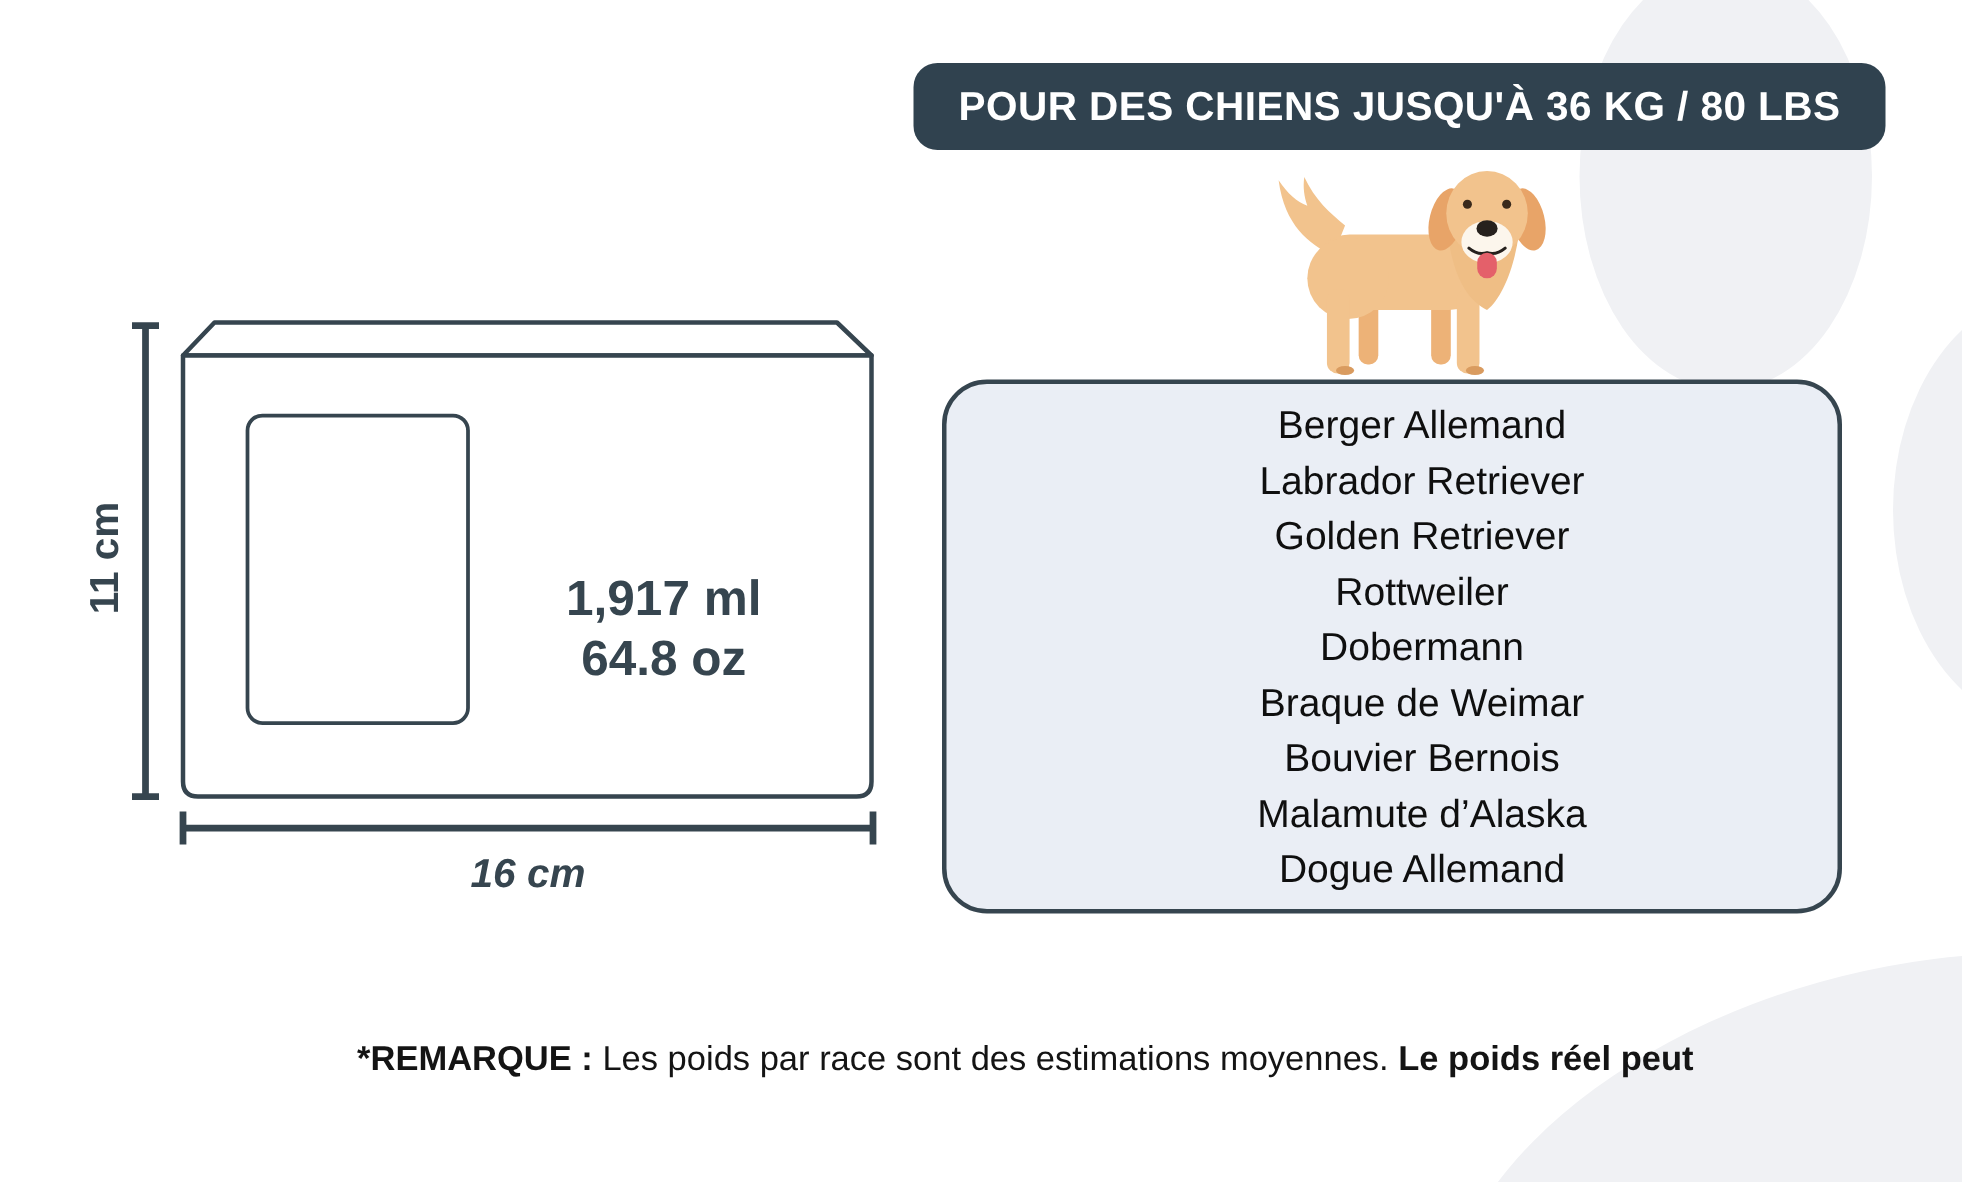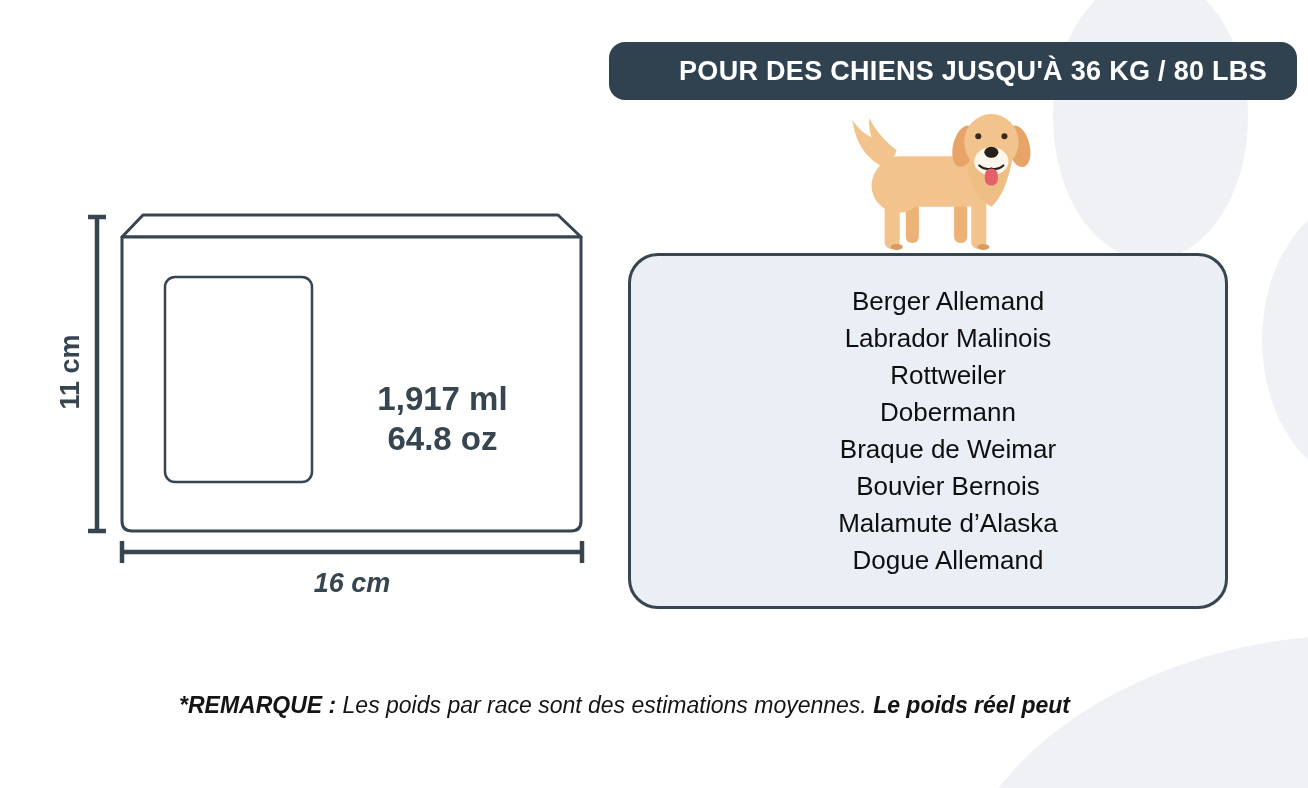--- a/index.html
+++ b/index.html
@@ -15,21 +15,20 @@
   .paw-toe-1{left:1053px;top:-25px;width:195px;height:285px;}
   .paw-toe-2{left:1262px;top:195px;width:210px;height:290px;}
   .paw-pad{left:955px;top:645px;width:640px;height:390px;transform:rotate(-14deg);}
   
   .banner{
     position:absolute;left:609px;top:42px;width:648px;height:58px;
     background:#30424F;border-radius:16px;
     display:flex;align-items:center;justify-content:center;
     color:#ffffff;font-weight:700;font-size:27px;letter-spacing:.3px;
     white-space:nowrap;
-    padding-left:40px;
   }
   
   .dog{position:absolute;left:838px;top:106px;width:202px;height:146px;}
   
   .breeds-panel{
     position:absolute;left:628px;top:253px;width:600px;height:356px;
     background:#EAEEF5;border:3.5px solid #36454F;border-radius:30px;
     box-sizing:border-box;
     display:flex;flex-direction:column;justify-content:center;align-items:center;padding-left:40px;
   }
@@ -44,21 +43,21 @@
     font-size:33px;line-height:40px;white-space:nowrap;margin-top:42px;
   }
   .dim-label{
     position:absolute;color:#36454F;font-weight:700;font-size:27px;white-space:nowrap;
   }
   .dim-label-height{left:70px;top:372px;transform:translate(-50%,-50%) rotate(-90deg);}
   .dim-label-width{left:352px;top:583px;transform:translate(-50%,-50%);font-style:italic;}
   
   .note{
     position:absolute;left:179px;top:688px;width:950px;
-    text-align:left;font-style:italic;font-size:23px;line-height:35px;color:#141414;
+    text-align:right;font-size:23px;line-height:35px;color:#141414;
   }
   .note .bold{font-weight:700;}
 </style>
 </head>
 <body>
 
 <div class="page">
 
   <div class="paw-shape paw-toe-1"></div>
   <div class="paw-shape paw-toe-2"></div>
@@ -93,21 +92,22 @@
     <ellipse cx="152" cy="55" rx="17" ry="14" fill="#FCF6EC"></ellipse>
     <ellipse cx="152" cy="46" rx="7" ry="5.5" fill="#26211D"></ellipse>
     <path d="M140,59 Q146,64 152,62 Q158,64 164,59" stroke="#26211D" stroke-width="2" fill="none" stroke-linecap="round"></path>
     <rect x="145.5" y="62" width="13" height="17" rx="6.5" fill="#E4606A"></rect>
     <circle cx="139" cy="30" r="3" fill="#3A2A1C"></circle>
     <circle cx="165" cy="30" r="3" fill="#3A2A1C"></circle>
   </svg>
 
   <div class="breeds-panel">
     <div class="breed-item">Berger Allemand</div>
-    <div class="breed-item">Labrador Malinois</div>
+    <div class="breed-item">Labrador Retriever</div>
+    <div class="breed-item">Golden Retriever</div>
     <div class="breed-item">Rottweiler</div>
     <div class="breed-item">Dobermann</div>
     <div class="breed-item">Braque de Weimar</div>
     <div class="breed-item">Bouvier Bernois</div>
     <div class="breed-item">Malamute d’Alaska</div>
     <div class="breed-item">Dogue Allemand</div>
   </div>
 
   <svg class="diagram-svg" viewBox="0 0 510 365" aria-hidden="true">
 

